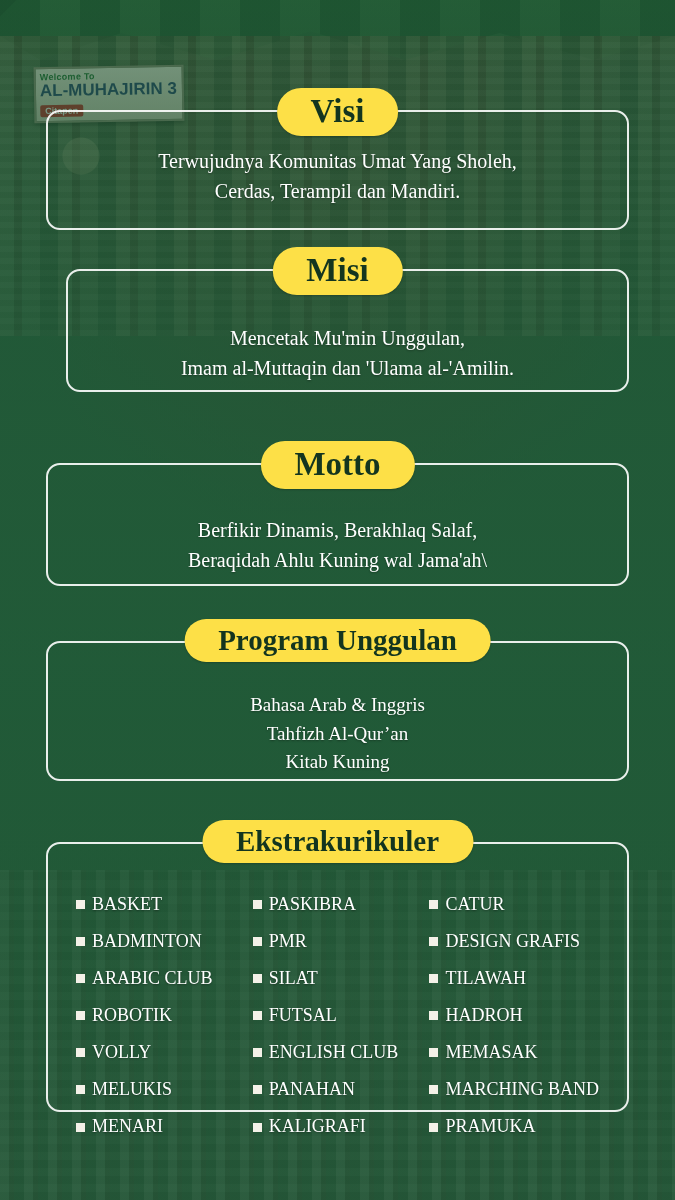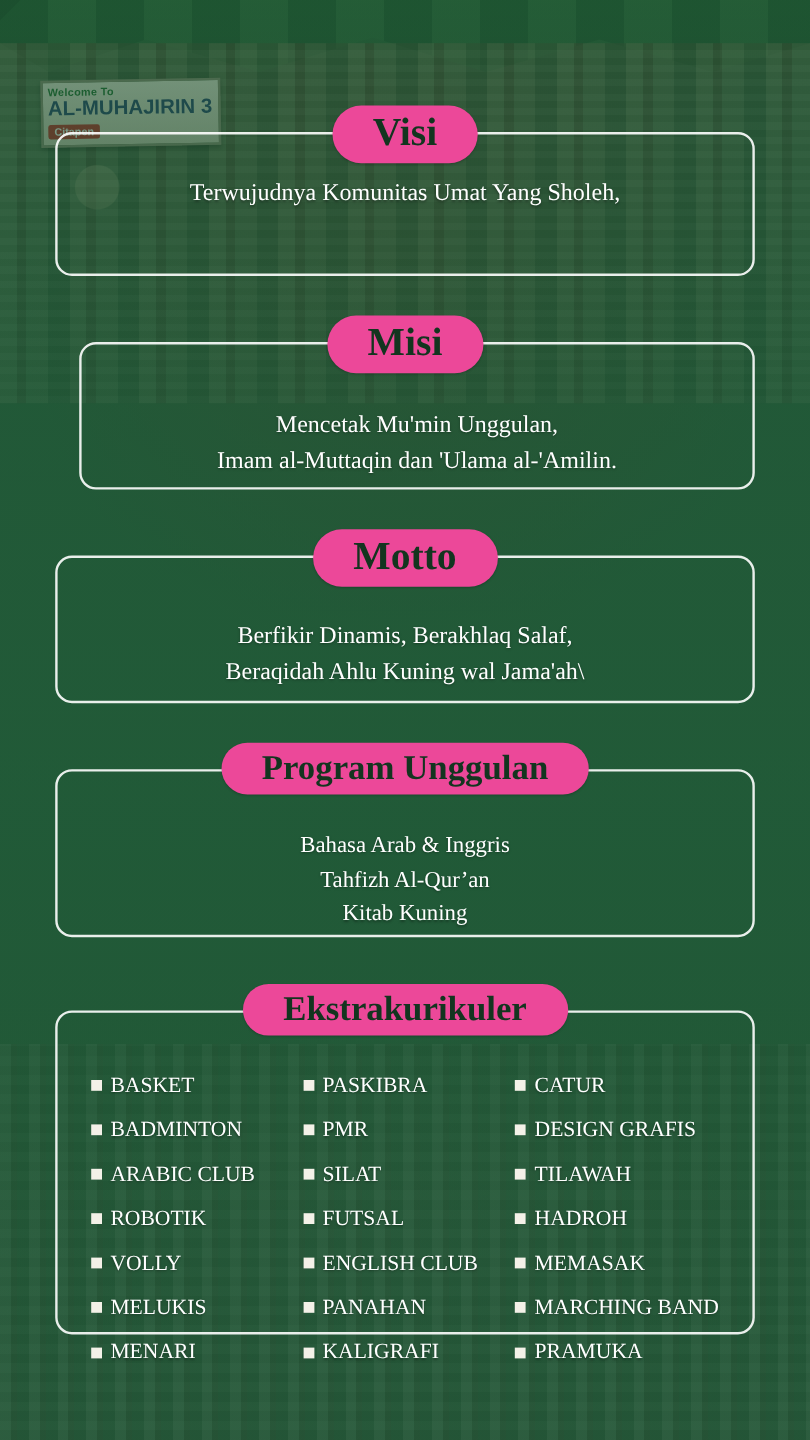--- a/index.html
+++ b/index.html
@@ -100,42 +100,42 @@
     border:2px solid rgba(255,255,255,0.9);
     border-radius:14px;
     padding-top:34px;
     padding-bottom:16px;
     text-align:center;
   }
   .pill {
     position:absolute;
     left:50%; transform:translateX(-50%);
     top:-22px;
-    background:#ec4899;
+    background:#fde047;
     border-radius:26px;
     padding:5px 34px;
     color:#13351f;
     font-weight:bold;
     white-space:nowrap;
     box-shadow:0 1px 2px rgba(0,0,0,.2);
   }
   .pill.t1 { font-size:33px; line-height:1.15; }
   .pill.t2 { font-size:29px; line-height:1.15; }
   .body {
     color:#ffffff;
     font-size:20px;
     line-height:1.5;
     padding:0 18px;
     text-shadow:0 1px 2px rgba(0,0,0,.35);
   }
   .body .line { display:block; }
 
   
   #sec-visi   { top:110px; }
-  #sec-misi   { top:285px;padding-left:20px; }
+  #sec-misi   { top:269px;padding-left:20px; }
   #sec-motto  { top:463px; }
   #sec-prog   { top:641px; }
   #sec-ekstra { top:842px; }
 
   #sec-visi .card { height:120px; }
   #sec-misi .card { height:123px; }
   #sec-motto .card { height:123px; }
   #sec-prog .card { height:140px; }
   #sec-ekstra .card { height:270px; padding-top:30px; }
 
@@ -188,20 +188,21 @@
     <div class="wash"></div>
   </div>
 
   <div class="content">
 
     <div class="section" id="sec-visi">
       <div class="card">
         <div class="pill t1">Visi</div>
         <div class="body">
           <span class="line">Terwujudnya Komunitas Umat Yang Sholeh,</span>
+          <span class="line">Cerdas, Terampil dan Mandiri.</span>
         </div>
       </div>
     </div>
 
     <div class="section" id="sec-misi">
       <div class="card">
         <div class="pill t1">Misi</div>
         <div class="body">
           <span class="line">Mencetak Mu'min Unggulan,</span>
           <span class="line">Imam al-Muttaqin dan 'Ulama al-'Amilin.</span>

